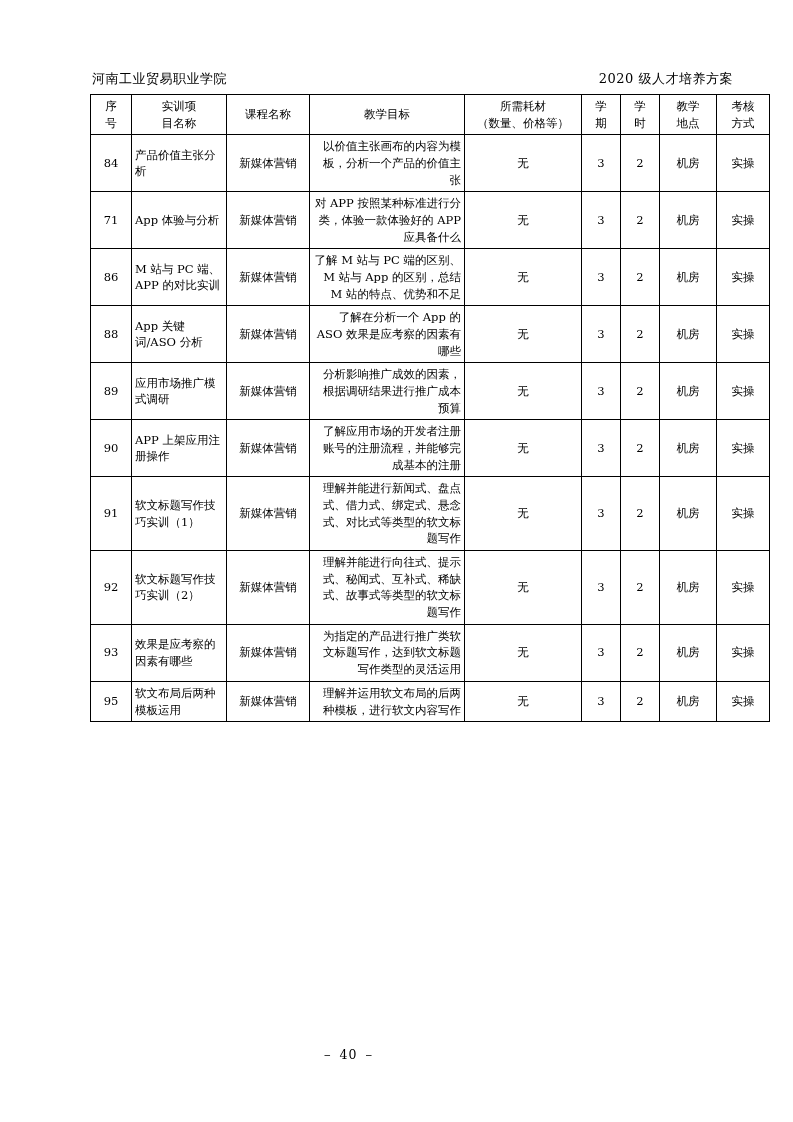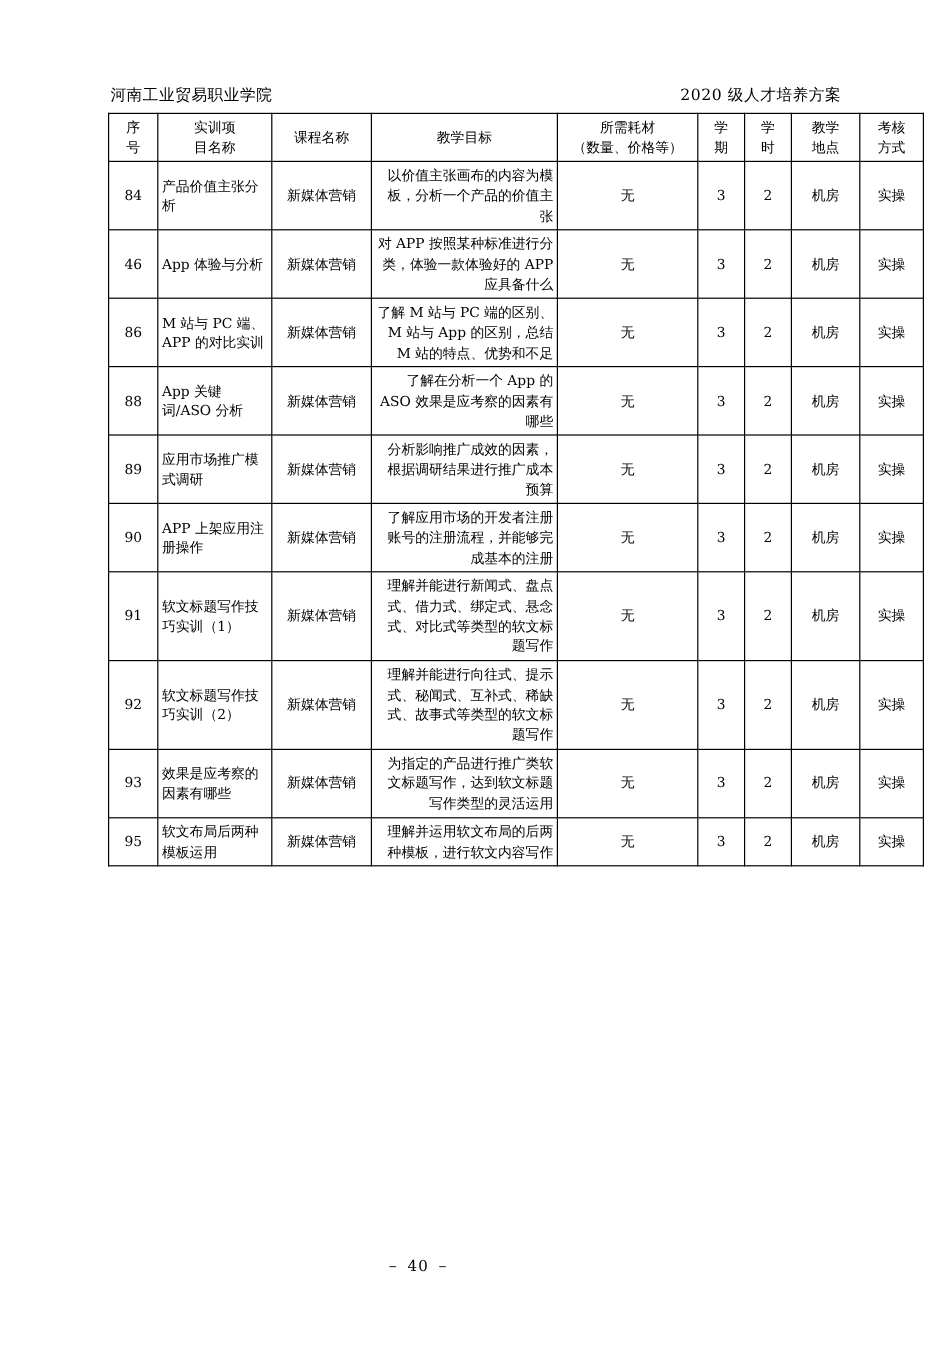--- a/index.html
+++ b/index.html
@@ -14,21 +14,21 @@
     color: #000000;
     position: relative;
     overflow: hidden;
   }
   .page {
     position: absolute;
     left: 0; top: 0;
     width: 793px;
     height: 1122px;
     box-sizing: border-box;
-    padding: 70px 90px 0 90px;
+    padding: 70px 58px 0 90px;
   }
   .header {
     display: flex;
     justify-content: space-between;
     align-items: baseline;
     font-size: 13px;
     font-family: "DejaVu Serif", "Liberation Serif", serif;
     letter-spacing: 0.5px;
     margin-bottom: 6px;
     padding: 0 2px;
@@ -131,21 +131,21 @@
           <td class="col-item">产品价值主张分析</td>
           <td class="col-course">新媒体营销</td>
           <td class="col-goal">以价值主张画布的内容为模板，分析一个产品的价值主张</td>
           <td class="col-mat">无</td>
           <td class="col-term">3</td>
           <td class="col-hours">2</td>
           <td class="col-place">机房</td>
           <td class="col-exam">实操</td>
         </tr>
         <tr>
-          <td class="col-seq">46</td>
+          <td class="col-seq">71</td>
           <td class="col-item">App 体验与分析</td>
           <td class="col-course">新媒体营销</td>
           <td class="col-goal">对 APP 按照某种标准进行分类，体验一款体验好的 APP 应具备什么</td>
           <td class="col-mat">无</td>
           <td class="col-term">3</td>
           <td class="col-hours">2</td>
           <td class="col-place">机房</td>
           <td class="col-exam">实操</td>
         </tr>
         <tr>

